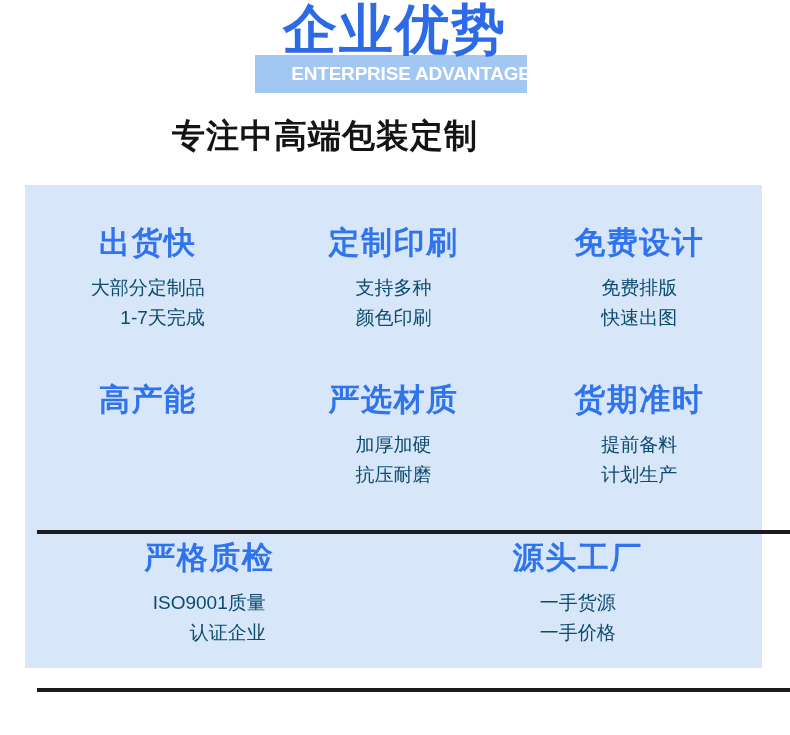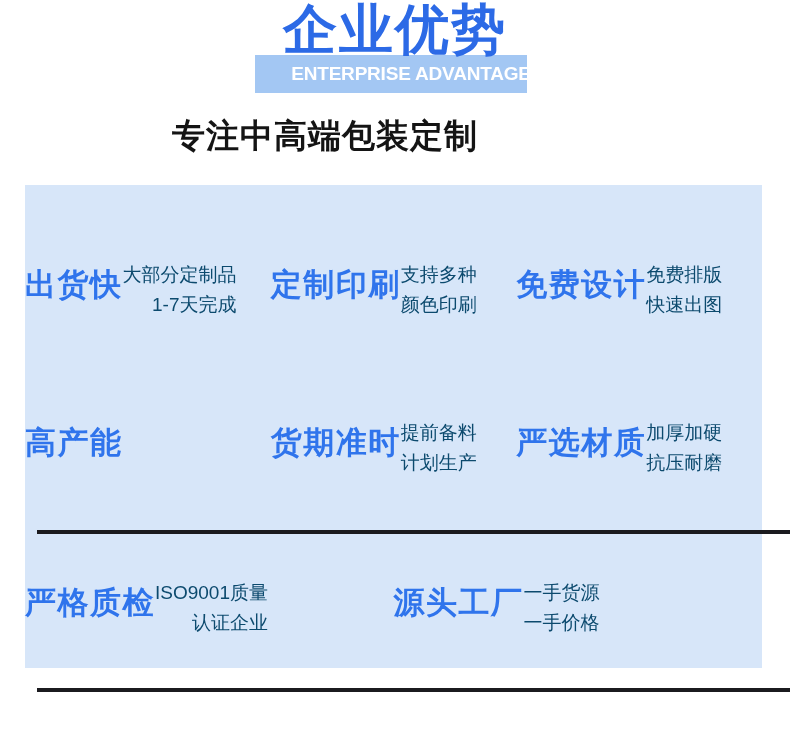--- a/index.html
+++ b/index.html
@@ -99,21 +99,21 @@
     width: 766px;
     height: 4px;
     background: #1b1b1f;
   }
   .divider-0 { top: 345px; }
   .divider-1 { top: 503px; }
 
   .cell {
     flex: 1 1 0;
     display: flex;
-    flex-direction: row;
+    flex-direction: column;
     align-items: center;
     justify-content: flex-start;
     box-sizing: border-box;
   }
   .row-0 .cell { padding-top: 38px; }
   .row-1 .cell { padding-top: 30px; }
   .row-2 .cell { padding-top: 30px; }
 
   .cell-title {
     font-size: 31px;
@@ -165,29 +165,29 @@
     </div>
   </div>
 
   <div class="divider divider-0"></div>
 
   <div class="row row-1">
     <div class="cell">
       <div class="cell-title">高产能</div>
     </div>
     <div class="cell">
+      <div class="cell-title">严选材质</div>
+      <div class="cell-desc">加厚加硬
+抗压耐磨</div>
+    </div>
+    <div class="cell">
       <div class="cell-title">货期准时</div>
       <div class="cell-desc">提前备料
 计划生产</div>
     </div>
-    <div class="cell">
-      <div class="cell-title">严选材质</div>
-      <div class="cell-desc">加厚加硬
-抗压耐磨</div>
-    </div>
   </div>
 
   <div class="divider divider-1"></div>
 
   <div class="row row-2">
     <div class="cell">
       <div class="cell-title">严格质检</div>
       <div class="cell-desc">ISO9001质量
 认证企业</div>
     </div>

